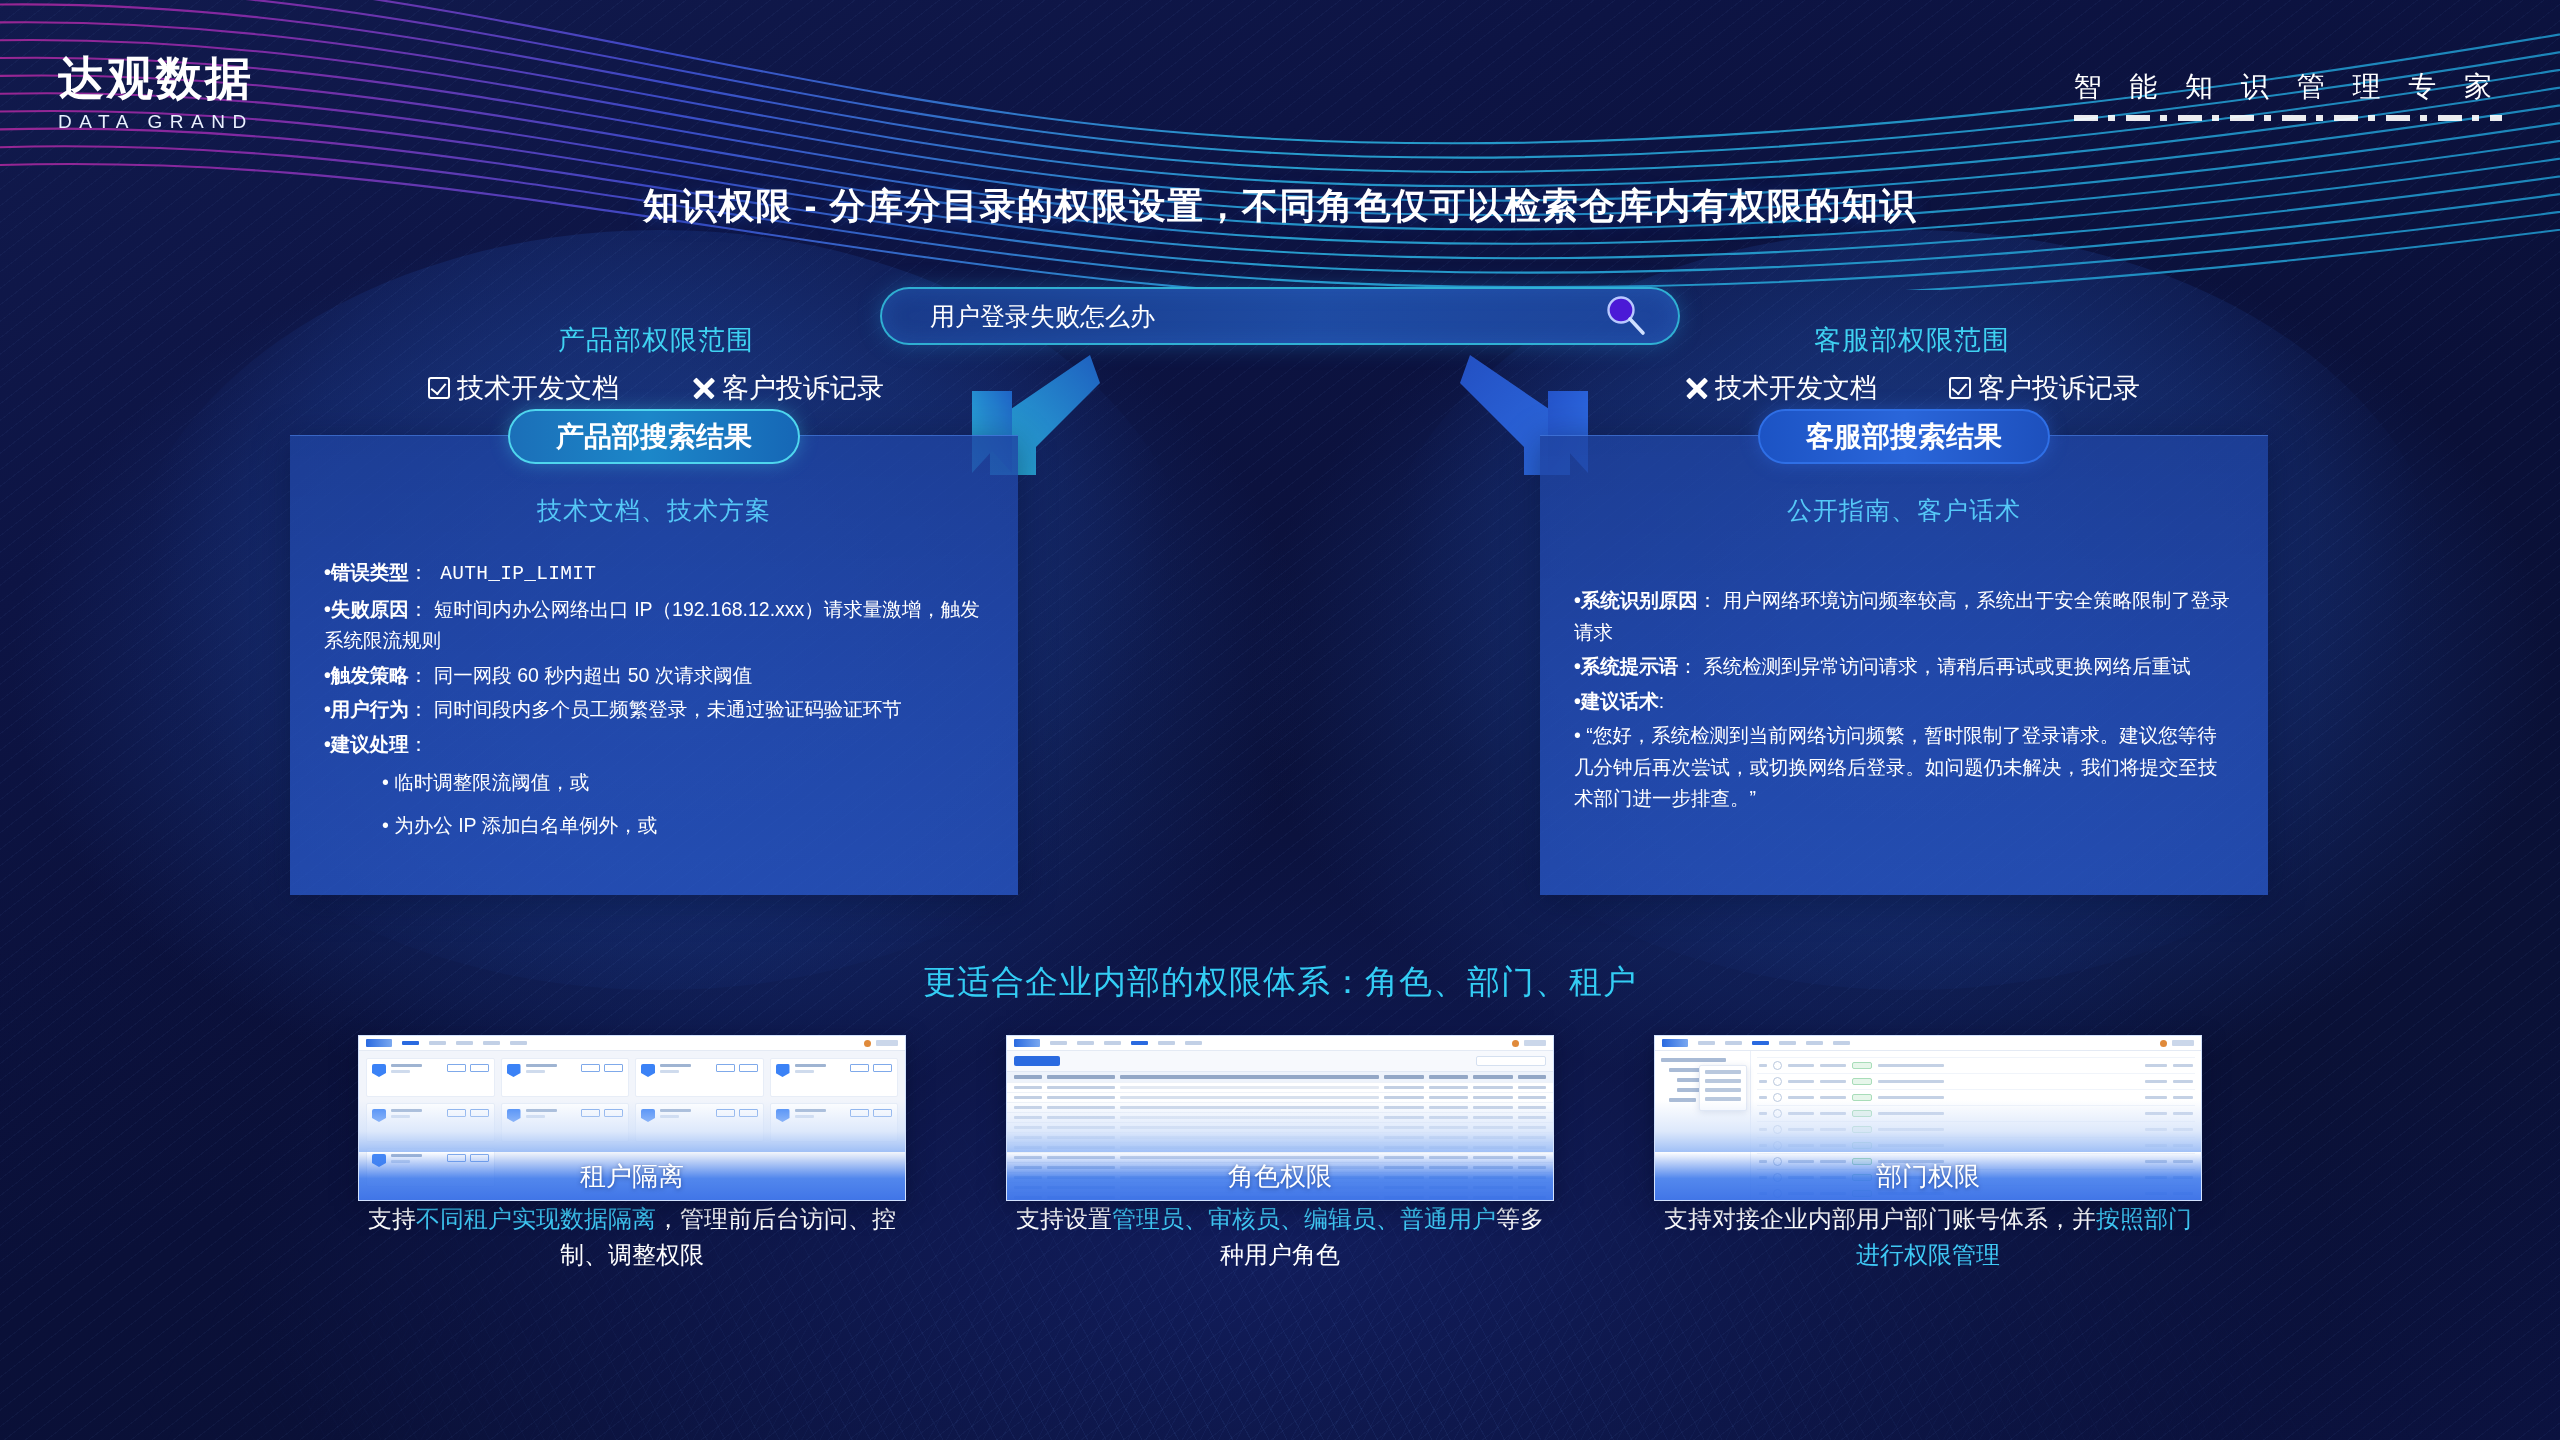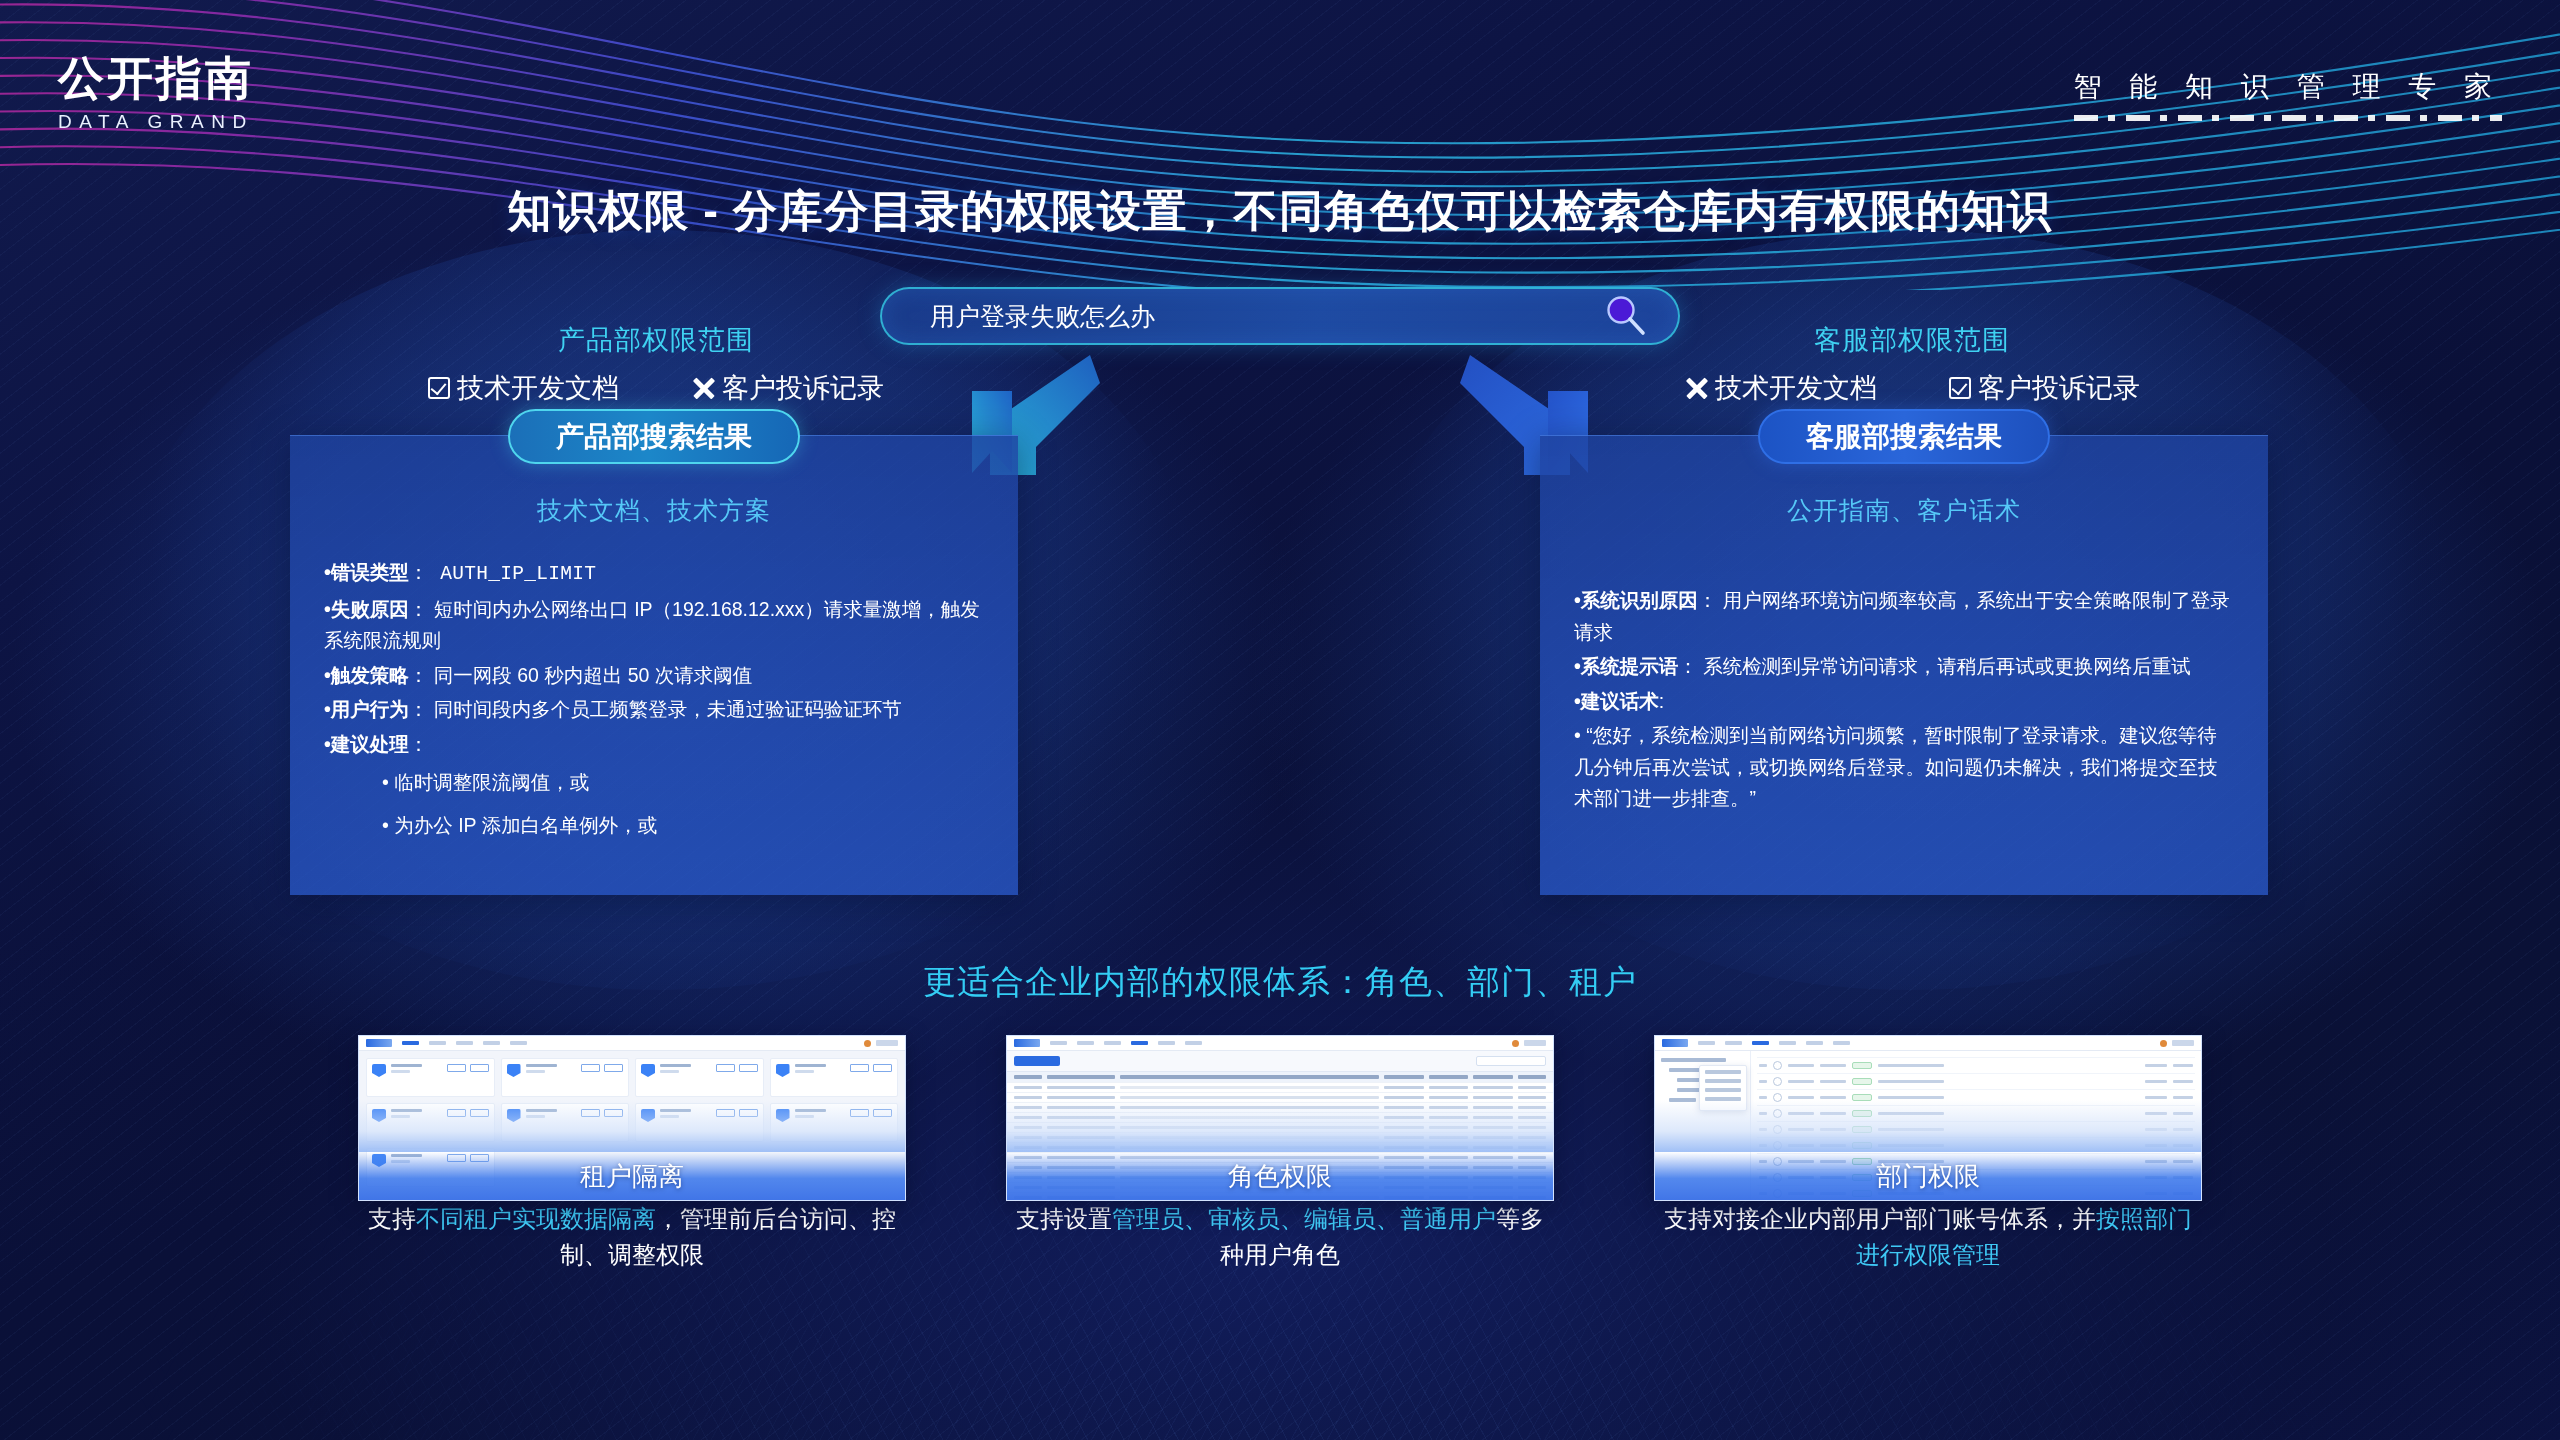--- a/index.html
+++ b/index.html
@@ -61,21 +61,21 @@
   .tagline-dashes {
     margin-top: 14px; height: 6px;
     background-image: repeating-linear-gradient(90deg, #ffffff 0px, #ffffff 24px, rgba(0,0,0,0) 24px, rgba(0,0,0,0) 34px, #ffffff 34px, #ffffff 41px, rgba(0,0,0,0) 41px, rgba(0,0,0,0) 52px);
     opacity: .92;
   }
 
   
   .main-title {
     position: absolute; left: 0; right: 0; top: 182px;
     text-align: center;
-    font-size: 44px; font-weight: 700; color: #ffffff; letter-spacing: 1.5px;
+    font-size: 36px; font-weight: 700; color: #ffffff; letter-spacing: 1.5px;
     text-shadow: 0 2px 16px rgba(20,60,160,0.6);
   }
 
   
   .searchbar {
     position: absolute; left: 880px; top: 287px; width: 800px; height: 58px;
     border-radius: 30px;
     background: linear-gradient(100deg, rgba(26,60,140,0.95) 0%, rgba(32,78,168,0.95) 55%, rgba(30,70,158,0.95) 100%);
     border: 2px solid rgba(52,195,222,0.85);
     box-shadow: 0 0 22px rgba(40,150,220,0.35), inset 0 0 22px rgba(60,140,230,0.22);
@@ -269,21 +269,21 @@
           <path d="M-50,162 C420,114 780,232 1250,280 C1700,326 2250,278 2740,208"></path>
           <path d="M-50,180 C420,132 780,246 1250,294 C1700,340 2250,294 2740,226"></path>
           <path d="M-50,198 C420,150 780,260 1250,308 C1700,354 2250,310 2740,244"></path>
           <path d="M-50,216 C420,168 780,274 1250,322 C1700,368 2250,326 2740,262"></path>
         </g>
       </svg>
     </div>
   </div>
 
   <div class="logo-block">
-    <div class="logo-cn">公开指南</div>
+    <div class="logo-cn">达观数据</div>
     <div class="logo-en">DATA GRAND</div>
   </div>
 
   <div class="tagline">
     <div class="tagline-text">智 能 知 识 管 理 专 家</div>
     <div class="tagline-dashes"></div>
   </div>
 
   <div class="main-title">知识权限 - 分库分目录的权限设置，不同角色仅可以检索仓库内有权限的知识</div>
 

